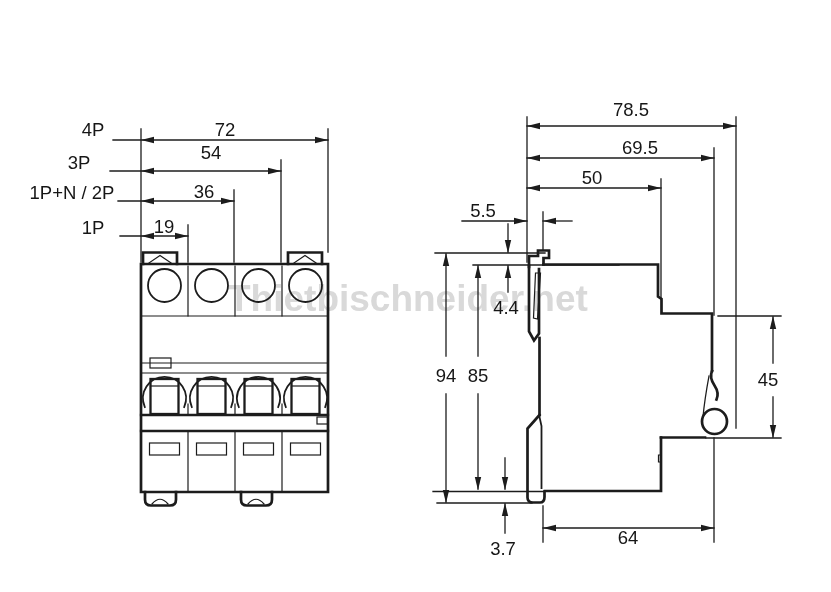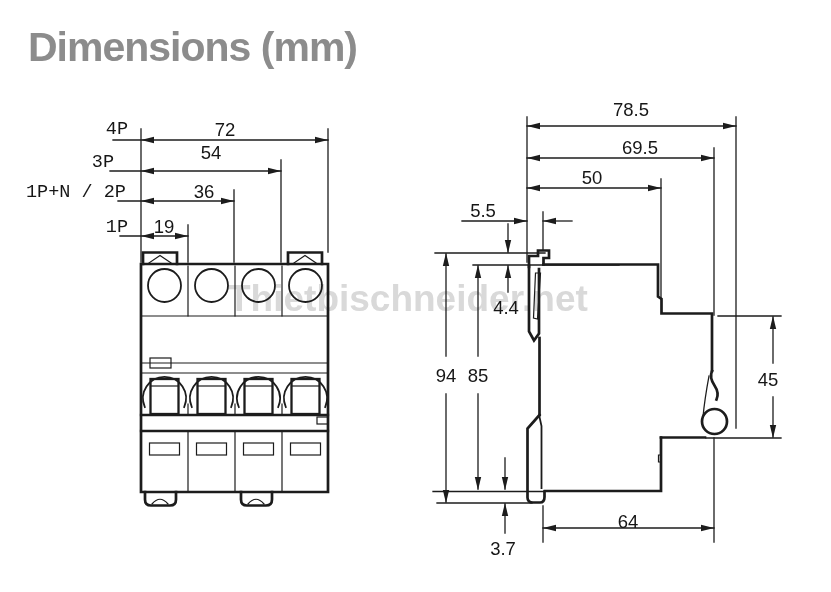--- a/index.html
+++ b/index.html
@@ -15,21 +15,21 @@
   #watermark{
     position:absolute;left:228px;top:278px;
     font-size:37px;font-weight:bold;color:#d9d9d9;letter-spacing:0px;
     white-space:nowrap;
   }
   svg#drawing{position:absolute;left:0;top:0;}
   .dim{
     position:absolute;font-size:18.5px;line-height:1.05;color:#161616;
     text-align:center;white-space:nowrap;
   }
-  .dim.right{text-align:right;font-family:Liberation Mono, monospace;}
+  .dim.right{}
 </style>
 </head>
 <body>
 
 <div id="stage">
 
   <div id="watermark">Thietbischneider.net</div>
 
   <svg id="drawing" width="831" height="592" viewBox="0 0 831 592">
 
@@ -181,36 +181,35 @@
         <polygon points="773,316 769.8,329 776.2,329"></polygon>
           <polygon points="773,438 769.8,425 776.2,425"></polygon>
         <polygon points="543,528 556,524.8 556,531.2"></polygon>
           <polygon points="714,528 701,524.8 701,531.2"></polygon>
         <polygon points="505,490 501.8,477 508.2,477"></polygon>
           <polygon points="505,503 501.8,516 508.2,516"></polygon>
       </g>
     </g>
   </svg>
 
-  <div id="title">Dimensions (mm)</div>
 
   <div class="dim right" style="left:58px;top:120px;width:70px">4P</div>
   <div class="dim right" style="left:44px;top:153px;width:70px">3P</div>
   <div class="dim right" style="left:26px;top:183px;width:92px">1P+N / 2P</div>
   <div class="dim right" style="left:58px;top:218px;width:70px">1P</div>
 
   <div class="dim" style="left:197px;top:120px;width:56px">72</div>
   <div class="dim" style="left:183px;top:143px;width:56px">54</div>
   <div class="dim" style="left:176px;top:182px;width:56px">36</div>
   <div class="dim" style="left:136px;top:217px;width:56px">19</div>
 
   <div class="dim" style="left:596px;top:100px;width:70px">78.5</div>
   <div class="dim" style="left:605px;top:138px;width:70px">69.5</div>
   <div class="dim" style="left:564px;top:168px;width:56px">50</div>
   <div class="dim" style="left:455px;top:201px;width:56px">5.5</div>
   <div class="dim" style="left:478px;top:298px;width:56px">4.4</div>
   <div class="dim" style="left:418px;top:366px;width:56px">94</div>
   <div class="dim" style="left:450px;top:366px;width:56px">85</div>
   <div class="dim" style="left:740px;top:370px;width:56px">45</div>
-  <div class="dim" style="left:600px;top:512px;width:56px">64</div>
+  <div class="dim" style="left:600px;top:528px;width:56px">64</div>
   <div class="dim" style="left:475px;top:539px;width:56px">3.7</div>
 
 </div>
 
 </body></html>

